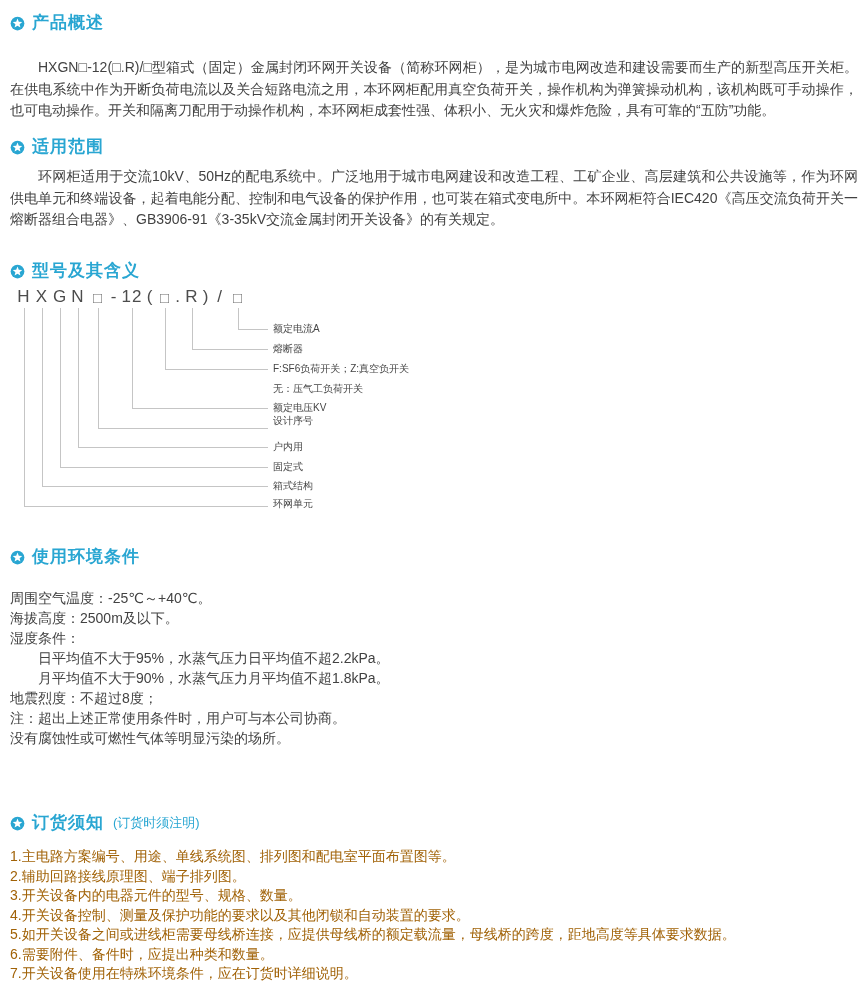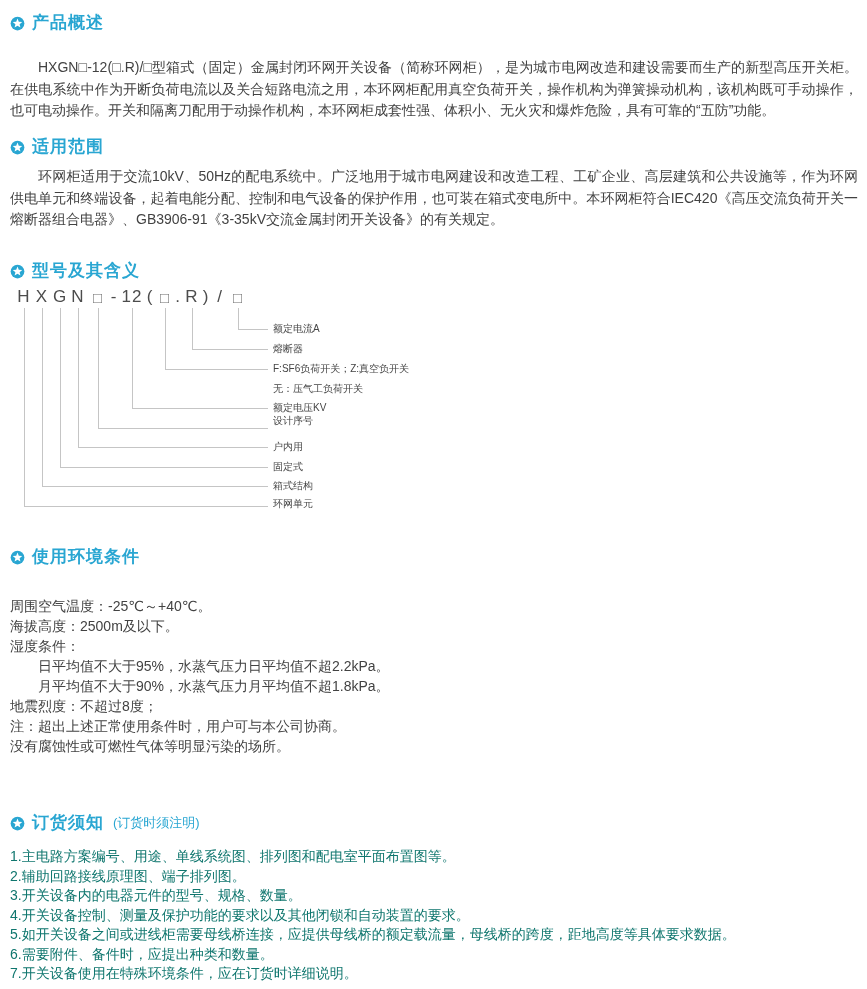--- a/index.html
+++ b/index.html
@@ -27,25 +27,25 @@
     position:absolute;top:0;transform:translateX(-50%);
     font-size:17px;color:#4c4c4c;line-height:18px;white-space:pre;letter-spacing:1px;
   }
   .mbox{font-size:15px;color:#6e6e6e;top:1px;}
   .leader{position:absolute;border-left:1px solid #c5c5c5;border-bottom:1px solid #c5c5c5;}
   .mlabel{
     position:absolute;left:263px;height:18px;line-height:18px;
     font-size:10px;color:#454545;white-space:nowrap;
   }
   
-  .env-list{margin-top:28px;}
+  .env-list{margin-top:20px;}
   .env-line{font-size:14px;line-height:20px;color:#424242;}
   .env-indent{padding-left:2em;}
   .order-list{margin-top:13px;}
-  .order-item{font-size:14px;line-height:19.5px;color:#0f766e;}
+  .order-item{font-size:14px;line-height:19.5px;color:#a16207;}
   
   #sec-overview{top:12px;}
   #sec-scope{top:136px;}
   #sec-model{top:260px;}
   #sec-env{top:546px;}
   #sec-order{top:812px;}
 </style>
 </head>
 <body>
 

